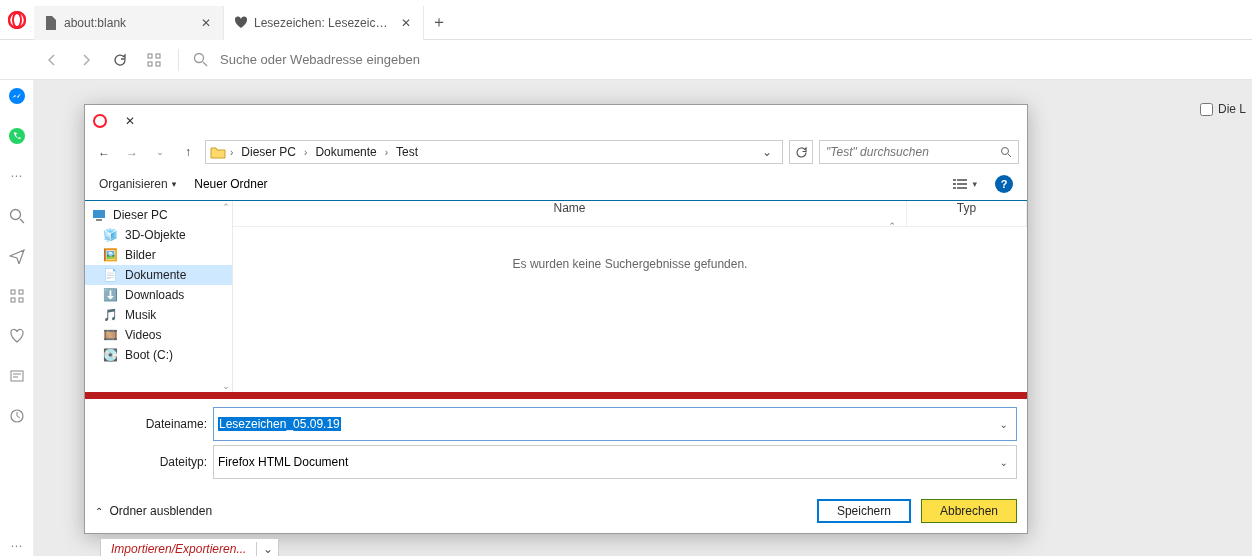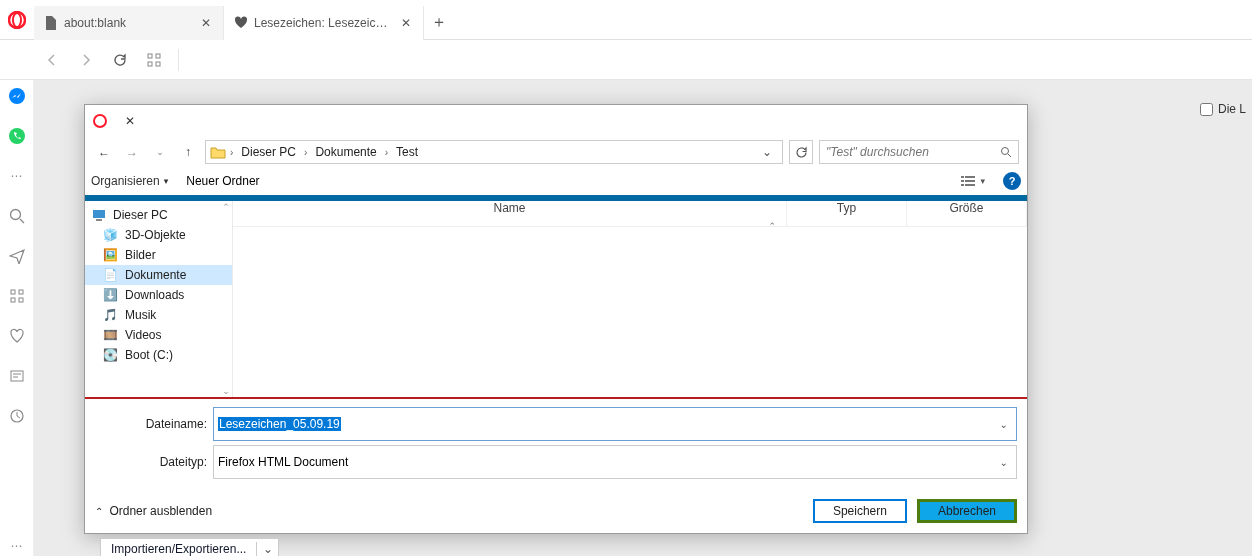--- a/index.html
+++ b/index.html
@@ -47,21 +47,21 @@
 .breadcrumb { flex:1; height:24px; border:1px solid #ccc; display:flex; align-items:center; padding:0 4px; gap:2px; }
 .breadcrumb .fold-ico { display:flex;align-items:center; }
 .breadcrumb .seg { padding:0 4px; color:#222; }
 .breadcrumb .chev { color:#666; padding:0 2px; font-size:10px; }
 .breadcrumb .dropdown-chev { margin-left:auto; color:#555; padding:0 6px; }
 .refresh { width:24px;height:24px;border:1px solid #ccc;display:flex;align-items:center;justify-content:center;color:#555; }
 .search-box { width:200px; height:24px; border:1px solid #ccc; display:flex; align-items:center; padding:0 6px; gap:4px; color:#888; }
 .search-box input { border:none; outline:none; flex:1; font-size:12px; color:#888; background:transparent; font-style:italic; }
 .search-box .mag { color:#555; }
 
-.toolbar2 { height:34px; display:flex; align-items:center; padding:0 6px; gap:18px; border-bottom:6px solid #0369a1; }
+.toolbar2 { height:34px; display:flex; align-items:center; padding:0 14px; gap:18px; border-bottom:1px solid #0369a1; }
 .toolbar2 .org { display:flex; align-items:center; gap:4px; color:#333; }
 .toolbar2 .spacer { flex:1; }
 .view-btn { display:flex; align-items:center; gap:4px; color:#555; }
 .help-btn { width:18px;height:18px;border-radius:50%;background:#0063b1;color:#fff;display:flex;align-items:center;justify-content:center;font-size:11px;font-weight:bold; }
 
 .body-row { flex:1; display:flex; min-height:0; }
 .tree { width:148px; border-right:1px solid #eaeaea; overflow-y:auto; padding:4px 0; position:relative; }
 .tree-item { display:flex; align-items:center; gap:6px; padding:3px 6px 3px 18px; color:#222; white-space:nowrap; }
 .tree-item.root { padding-left:6px; font-weight:400; }
 .tree-item.sel { background:#cde8ff; }
@@ -74,36 +74,36 @@
 .listing { flex:1; display:flex; flex-direction:column; }
 .list-head { display:flex; height:26px; align-items:center; border-bottom:1px solid #eee; color:#444; }
 .list-head .col { padding:0 10px; border-right:1px solid #f0f0f0; display:flex; align-items:center; gap:6px; height:100%;flex-direction:column; }
 .col.name { flex:1; }
 .col.date { width:120px; }
 .col.type { width:120px; }
 .col.size { width:120px; }
 .sort-ar { font-size:9px; color:#777; }
 .empty-msg { text-align:center; color:#666; padding:30px 0; font-size:12px; }
 
-.form-area { border-top:2px solid #b91c1c; padding:8px 10px 6px 10px; }
+.form-area { border-top:7px solid #b91c1c; padding:8px 10px 6px 10px; }
 .form-row { display:flex; align-items:center; gap:6px; margin-bottom:4px; }
 .form-row .lbl { width:112px; text-align:right; color:#222; }
 .form-row .field { flex:1; height:22px; border:1px solid #6a9fd8; display:flex; align-items:center; padding:16px 4px; }
 .form-row .field.plain { border:1px solid #ccc; }
 .form-row .field .selected { background:#0078d7; color:#fff; padding:0 1px; }
 .form-row .field .caret { color:#555; padding:0 4px; font-size:10px; }
 
 .footer { display:flex; align-items:center; padding:10px; gap:10px; }
 .footer .hide-folders { display:flex; align-items:center; gap:6px; color:#222; }
 .footer .spacer { flex:1; }
-.btn { height:24px; padding:0 18px; border:3px solid #4d7c0f; background:#0ea5e9; display:flex; align-items:center; justify-content:center; color:#222; }
+.btn { height:24px; padding:0 18px; border:1px solid #4d7c0f; background:#fde047; display:flex; align-items:center; justify-content:center; color:#222; }
 .btn.primary { border:2px solid #0078d7; background:#fff; }
 
 .import-bar { position:absolute; left:100px; top:538px; height:22px; display:flex; align-items:center; border:1px solid #ccc; background:#fff; }
-.import-bar .txt { padding:0 10px; color:#0f172a; }
+.import-bar .txt { padding:0 10px; color:#b91c1c;font-style:italic; }
 .import-bar .dd { width:22px; border-left:1px solid #ccc; display:flex; align-items:center; justify-content:center; color:#555; }
 
 svg { display:block; }
 </style>
 </head>
 <body>
 
 <div class="browser-top">
   <div class="opera-logo">
     <svg width="18" height="18" viewBox="0 0 18 18">
@@ -153,20 +153,29 @@
     </div>
   <div class="nav-btn">
       <svg width="14" height="14" viewBox="0 0 14 14">
         <rect x="1" y="1" width="4" height="4" fill="none" stroke="#888"></rect>
         <rect x="9" y="1" width="4" height="4" fill="none" stroke="#888"></rect>
         <rect x="1" y="9" width="4" height="4" fill="none" stroke="#888"></rect>
         <rect x="9" y="9" width="4" height="4" fill="none" stroke="#888"></rect>
       </svg>
     </div>
   <div class="sep"></div>
+  <div class="search-area">
+    <span>
+        <svg width="15" height="15" viewBox="0 0 15 15">
+          <circle cx="6" cy="6" r="4.5" fill="none" stroke="#999" stroke-width="1.3"></circle>
+          <path d="M10 10l4 4" stroke="#999" stroke-width="1.3"></path>
+        </svg>
+      </span>
+    <input type="text" placeholder="Suche oder Webadresse eingeben" style="">
+  </div>
 </div>
 
 <div class="rail">
   <div class="ic messenger">
       <svg width="18" height="18" viewBox="0 0 18 18">
         <circle cx="9" cy="9" r="8" fill="#0084ff"></circle>
         <path d="M4 11l3-3 2 2 4-4-3 5-2-2z" fill="#fff"></path>
       </svg>
     </div>
   <div class="ic whatsapp">
@@ -334,22 +343,22 @@
           <div class="ar down">⌄</div>
         </div>
     </div>
     <div class="listing">
       <div class="list-head">
         <div class="col name">
             <span>Name</span>
             <span class="sort-ar" style="margin-left:auto">⌃</span>
           </div>
         <div class="col type">Typ</div>
-        <div class="col size">Größe</div>
-      </div>
+      </div>
+      <div class="empty-msg">Es wurden keine Suchergebnisse gefunden.</div>
     </div>
   </div>
 
   <div class="form-area">
     <div class="form-row">
       <div class="lbl">Dateiname:</div>
       <div class="field">
         <span class="selected">Lesezeichen_05.09.19</span>
         <span style="flex:1"></span>
         <span class="caret">⌄</span>

